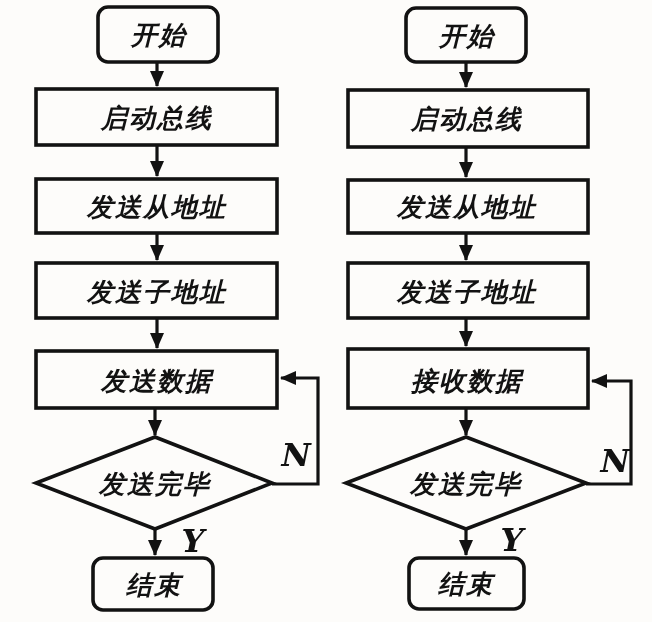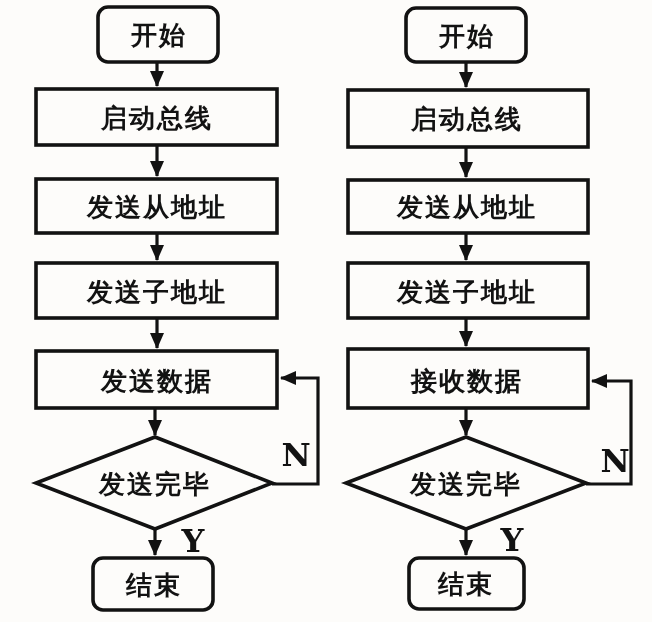--- a/index.html
+++ b/index.html
@@ -2,21 +2,21 @@
 <html><head>
 <meta charset="utf-8">
 <style>
   html,body{margin:0;padding:0;}
   body{
     width:652px;height:622px;
     background:#fdfcfa;
     font-family:"Liberation Sans", sans-serif;
     overflow:hidden;
   }
-  .canvas{position:relative;width:592px;height:622px;}
+  .canvas{position:relative;width:592px;height:622px;font-style:italic;}
   svg{display:block;}
   .shape{
     fill:none;
     stroke:#121212;
     stroke-width:3.6;
     stroke-linejoin:miter;
   }
   .flow-line{
     fill:none;
     stroke:#121212;

